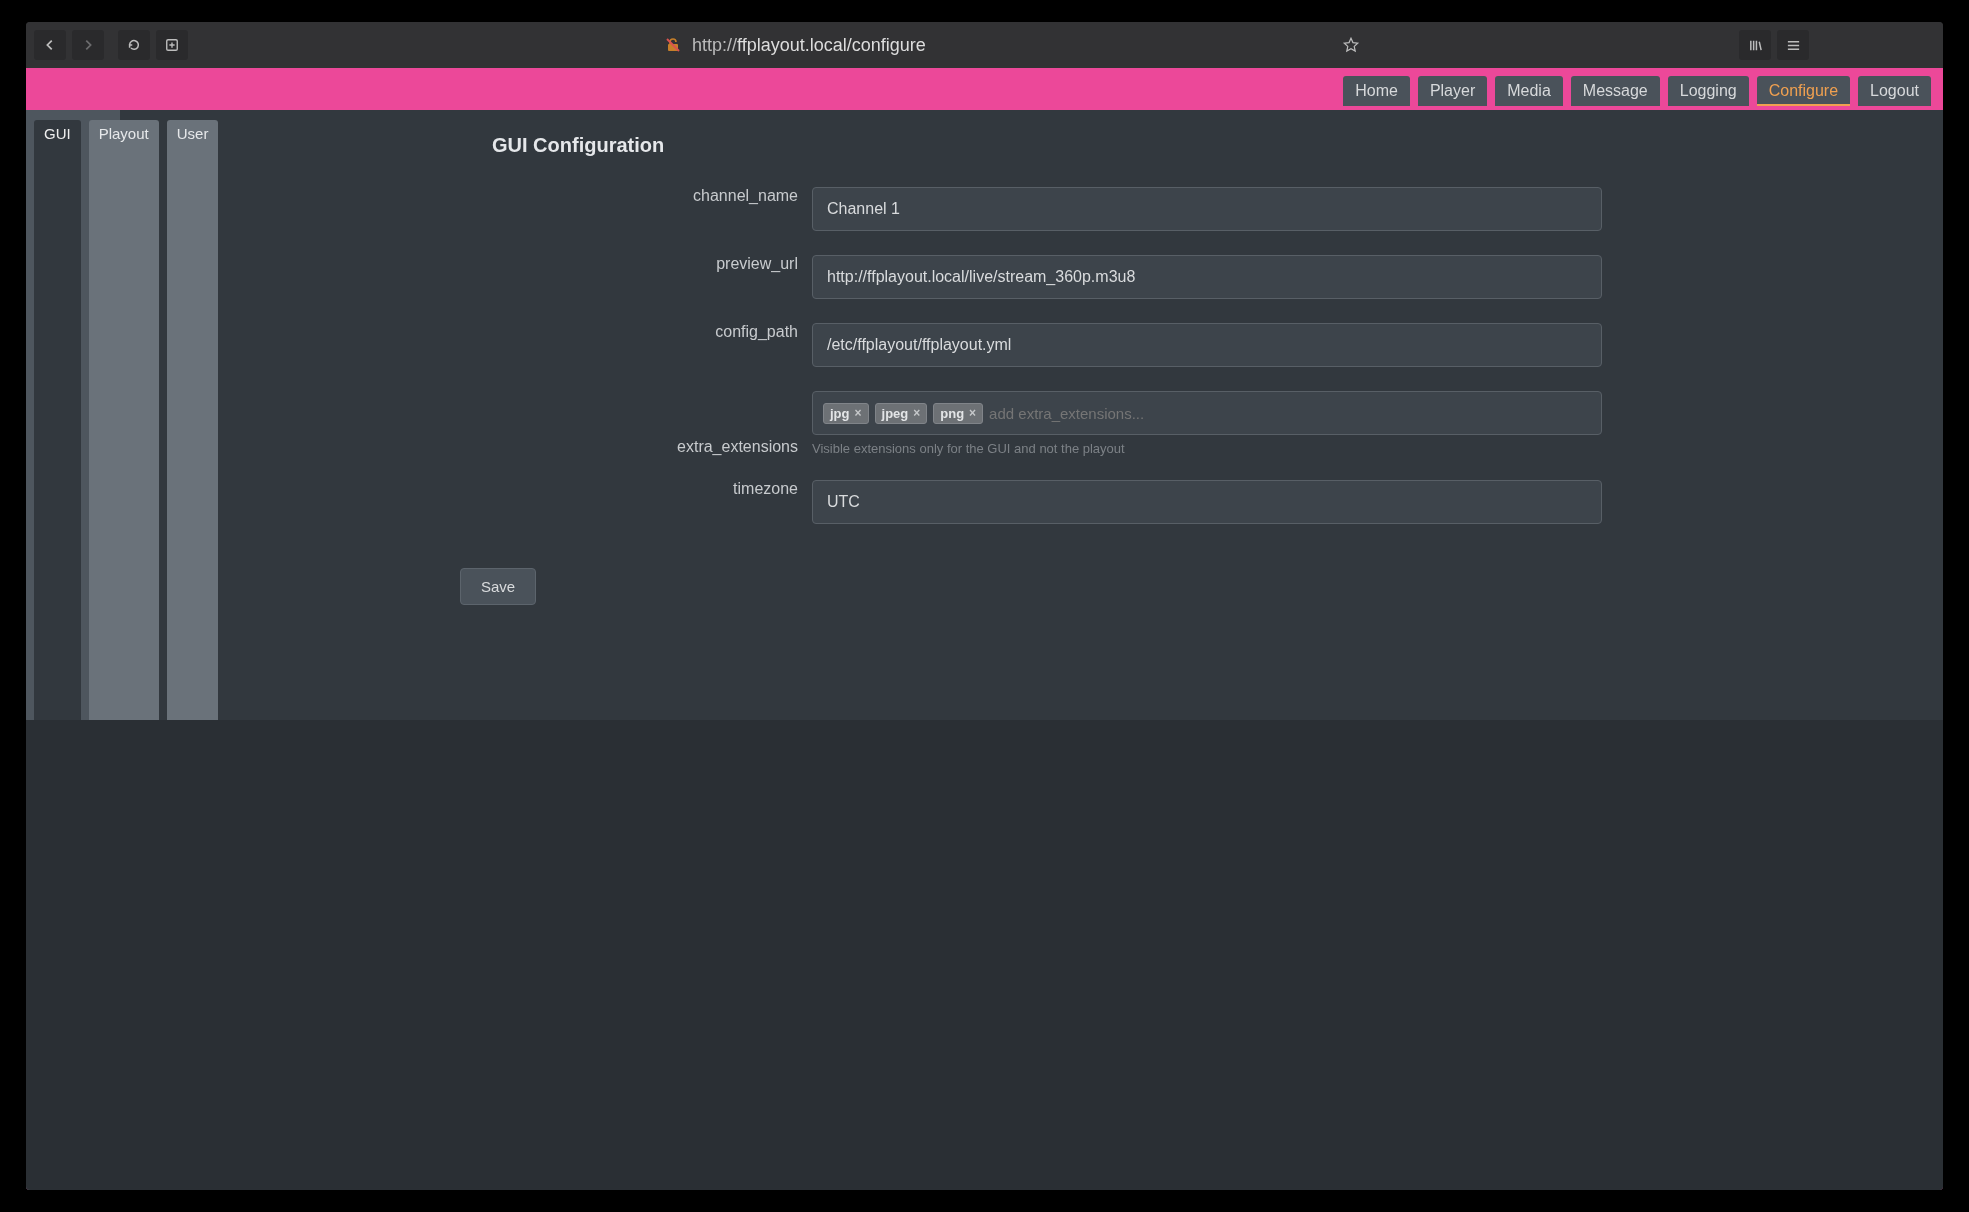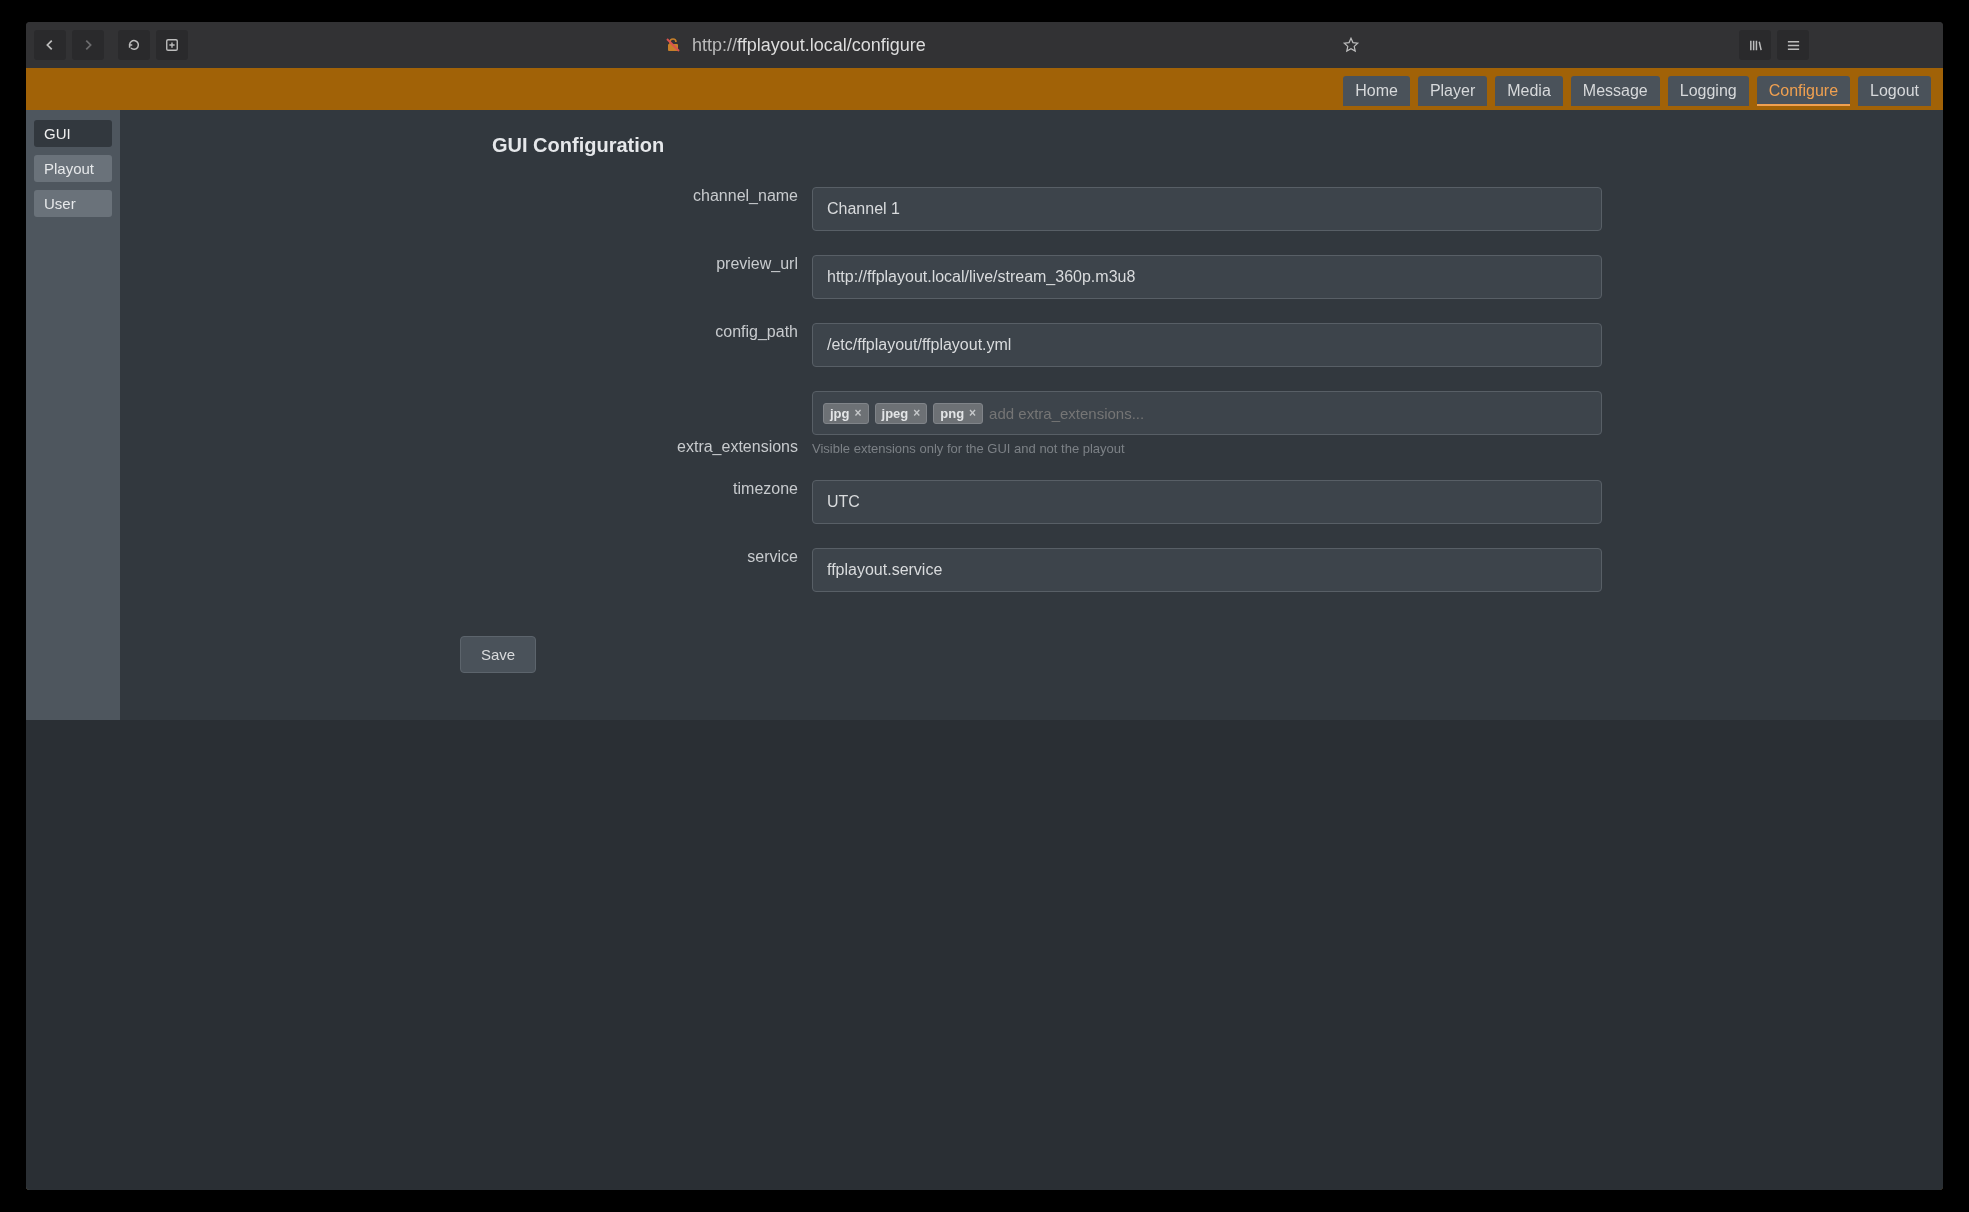--- a/index.html
+++ b/index.html
@@ -74,21 +74,21 @@
     align-items:center;
     justify-content:center;
     color:#ccc;
   }
 
   
   .page {
     position:absolute;
     top:46px;
     left:0; right:0; bottom:0;
-    background:#a16207;
+    background:#ec4899;
   }
 
   
   .top-nav {
     height:42px;
     display:flex;
     justify-content:flex-end;
     align-items:flex-end;
     padding: 0 12px 4px 0;
     gap:8px;
@@ -115,21 +115,21 @@
     left:0; right:0; bottom:0;
     display:flex;
     background:#32383e;
   }
 
   .sidebar {
     width:94px;
     background:#4e565e;
     padding:10px 8px;
     display:flex;
-    flex-direction:column;
+    flex-direction:row;
     gap:8px;
   }
   .side-tab {
     background:#6a727a;
     color:#e6e8ea;
     padding:5px 10px;
     border-radius:3px;
     font-size:15px;
     cursor:pointer;
   }
@@ -393,26 +393,20 @@
           </div>
         </div>
 
         <div class="form-row">
           <div class="form-label">timezone</div>
           <div class="form-field">
             <input class="text-input" value="UTC" style="">
           </div>
         </div>
 
-        <div class="form-row">
-          <div class="form-label">service</div>
-          <div class="form-field">
-            <input class="text-input" value="ffplayout.service" style="">
-          </div>
-        </div>
 
         <div class="save-row">
           <span class="save-btn">Save</span>
         </div>
 
       </div>
 
     </div>
 
     <div class="below-fill"></div>

